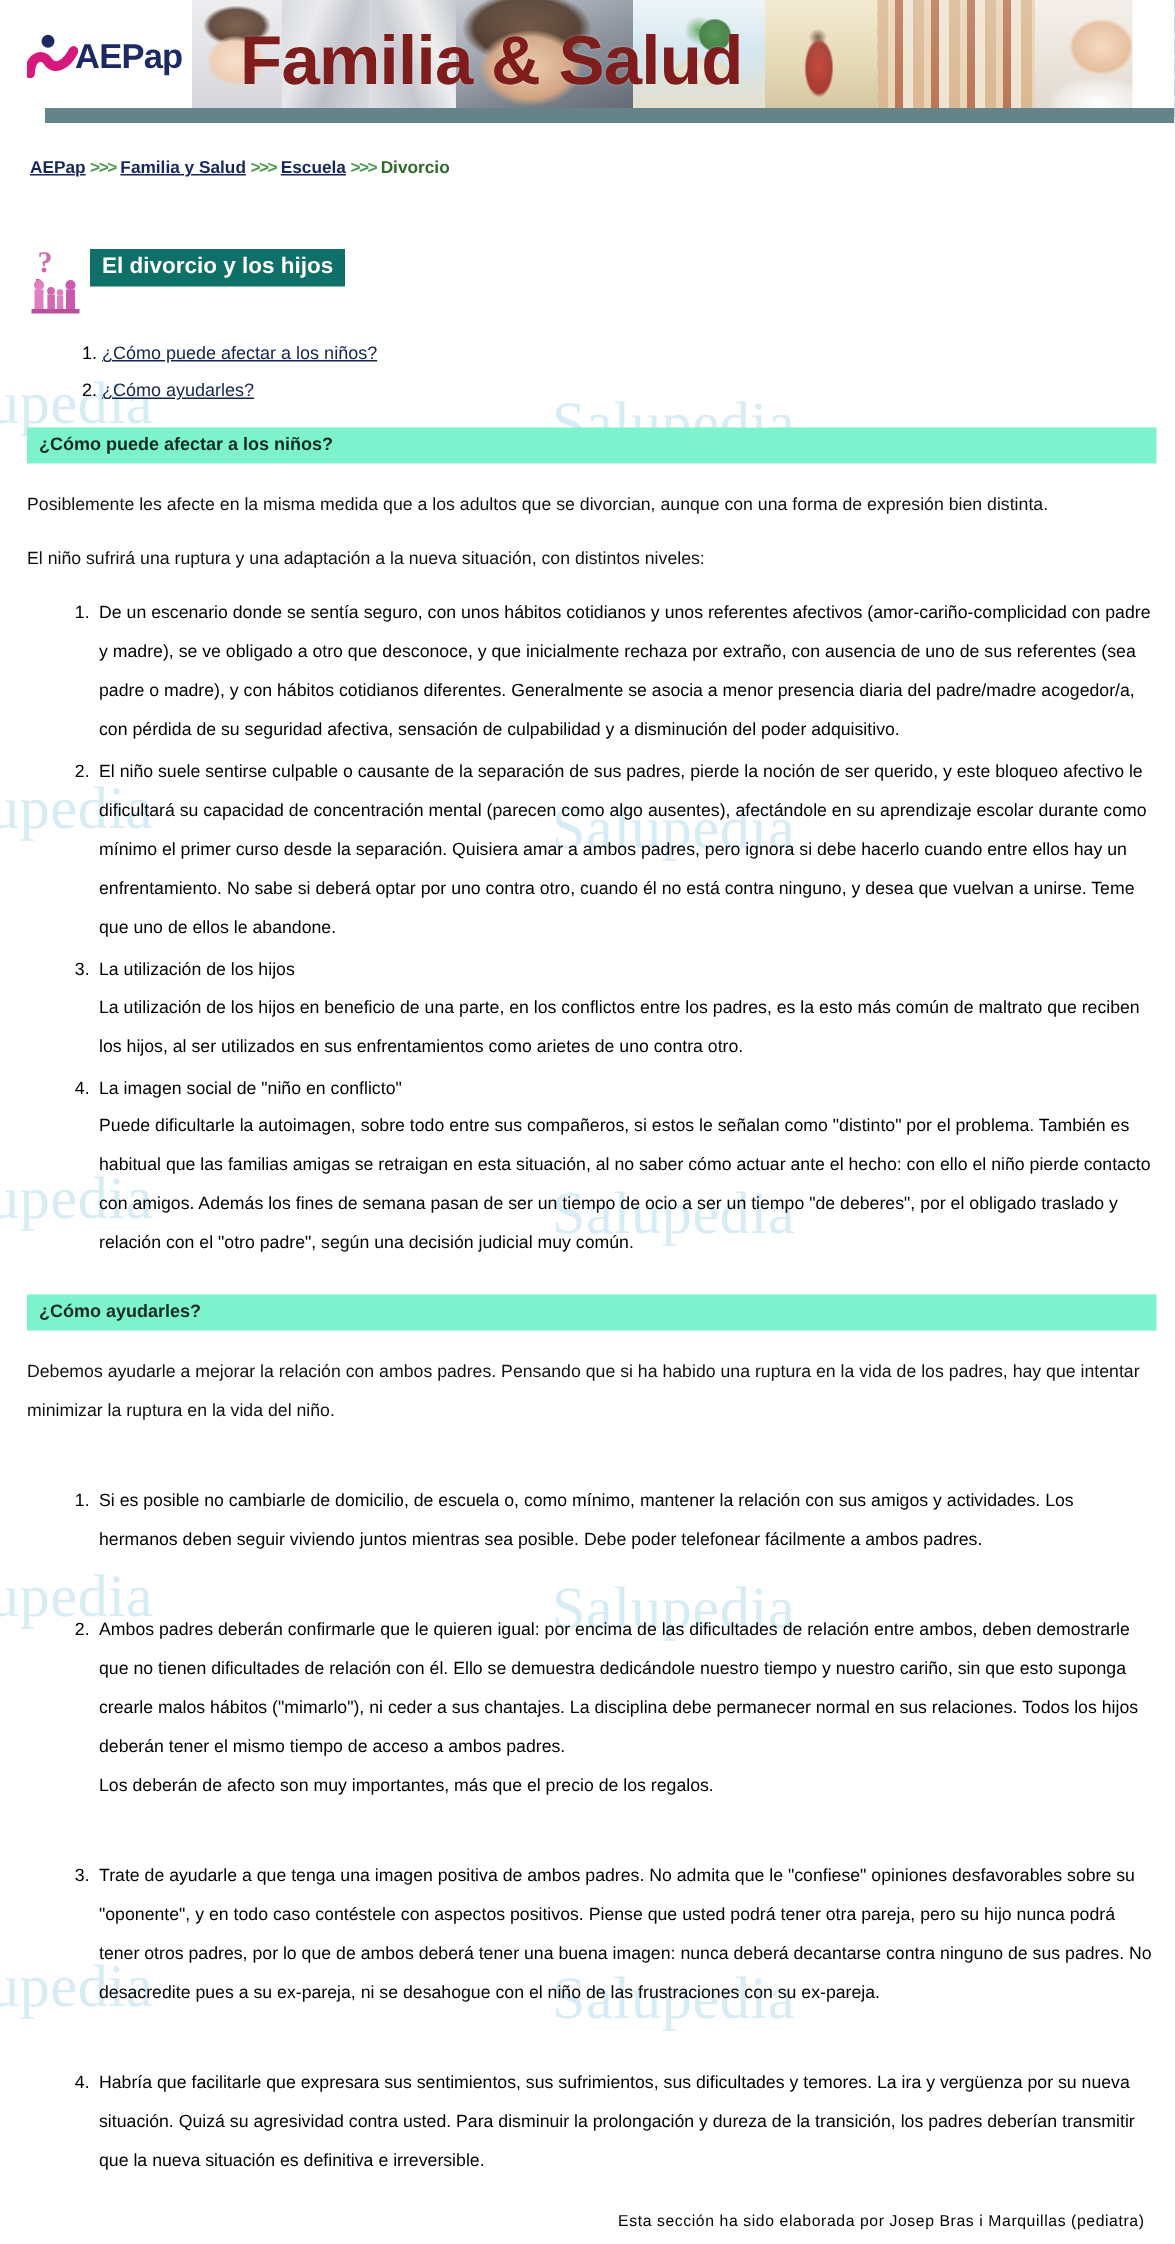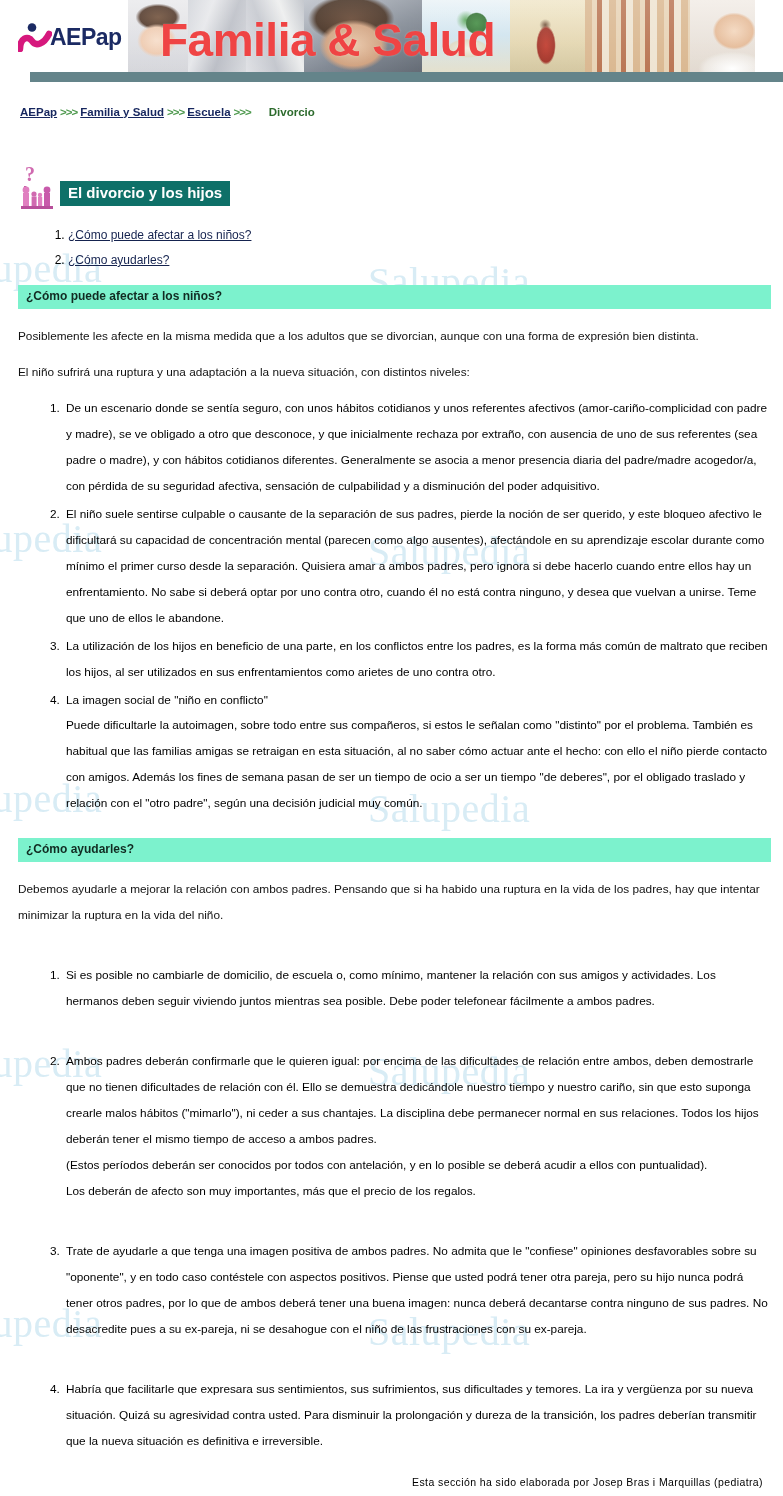--- a/index.html
+++ b/index.html
@@ -104,21 +104,21 @@
     background: #ffffff;
   }
   .banner-title {
     position: absolute;
     left: 160px;
     top: 14px;
     font-family: "Liberation Sans", sans-serif;
     font-weight: bold;
     font-size: 46px;
     line-height: 52px;
-    color: #ef4444;
+    color: #7f1d1d;
     letter-spacing: -0.5px;
     z-index: 5;
     text-shadow: 0 0 2px rgba(255,255,255,0.35);
   }
   .aepap-logo {
     position: absolute;
     left: 18px; top: 22px;
     z-index: 6;
     display: flex;
     align-items: center;
@@ -142,21 +142,21 @@
     font-family: "Liberation Sans", sans-serif;
     font-size: 11.5px;
     font-weight: bold;
     color: #2d6b2d;
   }
   .breadcrumb a {
     color: #16265e;
     text-decoration: underline;
   }
   .breadcrumb .sep { color: #4f9a4f; margin: 0 3px; letter-spacing:-1px;}
-  .breadcrumb .current { color: #2d6b2d; margin-left: 15px; }
+  .breadcrumb .current { color: #2d6b2d; }
 
   
   .content {
     position: relative;
     z-index: 2;
     padding: 0 12px 0 18px;
   }
   .page-head {
     display: flex;
     align-items: flex-end;
@@ -164,21 +164,21 @@
     margin-bottom: 18px;
   }
   .fam-icon { width: 40px; height: 46px; flex: 0 0 40px; margin-right: 2px; }
   .page-title {
     background: #0e7068;
     color: #ffffff;
     font-weight: bold;
     font-size: 15px;
     line-height: 20px;
     padding: 2px 8px 3px 8px;
-    margin-bottom: 4px;
+    margin-bottom: 19px;
     display: inline-block;
     white-space: nowrap;
   }
 
   ol.toc {
     margin: 6px 0 18px 0;
     padding-left: 50px;
     font-size: 12px;
   }
   ol.toc li {
@@ -311,39 +311,39 @@
   <p class="body">El niño sufrirá una ruptura y una adaptación a la nueva situación, con distintos niveles:</p>
 
   <ol class="levels">
     <li>
       <span class="para">De un escenario donde se sentía seguro, con unos hábitos cotidianos y unos referentes afectivos (amor-cariño-complicidad con padre y madre), se ve obligado a otro que desconoce, y que inicialmente rechaza por extraño, con ausencia de uno de sus referentes (sea padre o madre), y con hábitos cotidianos diferentes. Generalmente se asocia a menor presencia diaria del padre/madre acogedor/a, con pérdida de su seguridad afectiva, sensación de culpabilidad y a disminución del poder adquisitivo.</span>
     </li>
     <li>
       <span class="para">El niño suele sentirse culpable o causante de la separación de sus padres, pierde la noción de ser querido, y este bloqueo afectivo le dificultará su capacidad de concentración mental (parecen como algo ausentes), afectándole en su aprendizaje escolar durante como mínimo el primer curso desde la separación. Quisiera amar a ambos padres, pero ignora si debe hacerlo cuando entre ellos hay un enfrentamiento. No sabe si deberá optar por uno contra otro, cuando él no está contra ninguno, y desea que vuelvan a unirse. Teme que uno de ellos le abandone.</span>
     </li>
     <li>
-      <span class="para">La utilización de los hijos en beneficio de una parte, en los conflictos entre los padres, es la forma más común de maltrato que reciben los hijos, al ser utilizados en sus enfrentamientos como arietes de uno contra otro.</span>
+      <span class="lead">La utilización de los hijos</span>
+      <span class="para">La utilización de los hijos en beneficio de una parte, en los conflictos entre los padres, es la esto más común de maltrato que reciben los hijos, al ser utilizados en sus enfrentamientos como arietes de uno contra otro.</span>
     </li>
     <li>
       <span class="lead">La imagen social de "niño en conflicto"</span>
       <span class="para">Puede dificultarle la autoimagen, sobre todo entre sus compañeros, si estos le señalan como "distinto" por el problema. También es habitual que las familias amigas se retraigan en esta situación, al no saber cómo actuar ante el hecho: con ello el niño pierde contacto con amigos. Además los fines de semana pasan de ser un tiempo de ocio a ser un tiempo "de deberes", por el obligado traslado y relación con el "otro padre", según una decisión judicial muy común.</span>
     </li>
   </ol>
 
   <div class="sec-head second" id="sec2">¿Cómo ayudarles?</div>
 
   <p class="body">Debemos ayudarle a mejorar la relación con ambos padres. Pensando que si ha habido una ruptura en la vida de los padres, hay que intentar minimizar la ruptura en la vida del niño.</p>
 
   <ol class="levels tight">
     <li>
       <span class="para">Si es posible no cambiarle de domicilio, de escuela o, como mínimo, mantener la relación con sus amigos y actividades. Los hermanos deben seguir viviendo juntos mientras sea posible. Debe poder telefonear fácilmente a ambos padres.</span>
     </li>
     <li>
       <span class="para">Ambos padres deberán confirmarle que le quieren igual: por encima de las dificultades de relación entre ambos, deben demostrarle que no tienen dificultades de relación con él. Ello se demuestra dedicándole nuestro tiempo y nuestro cariño, sin que esto suponga crearle malos hábitos ("mimarlo"), ni ceder a sus chantajes. La disciplina debe permanecer normal en sus relaciones. Todos los hijos deberán tener el mismo tiempo de acceso a ambos padres.</span>
-      <span class="para">(Estos períodos deberán ser conocidos por todos con antelación, y en lo posible se deberá acudir a ellos con puntualidad).</span>
       <span class="para">Los deberán de afecto son muy importantes, más que el precio de los regalos.</span>
     </li>
     <li>
       <span class="para">Trate de ayudarle a que tenga una imagen positiva de ambos padres. No admita que le "confiese" opiniones desfavorables sobre su "oponente", y en todo caso contéstele con aspectos positivos. Piense que usted podrá tener otra pareja, pero su hijo nunca podrá tener otros padres, por lo que de ambos deberá tener una buena imagen: nunca deberá decantarse contra ninguno de sus padres. No desacredite pues a su ex-pareja, ni se desahogue con el niño de las frustraciones con su ex-pareja.</span>
     </li>
     <li>
       <span class="para">Habría que facilitarle que expresara sus sentimientos, sus sufrimientos, sus dificultades y temores. La ira y vergüenza por su nueva situación. Quizá su agresividad contra usted. Para disminuir la prolongación y dureza de la transición, los padres deberían transmitir que la nueva situación es definitiva e irreversible.</span>
     </li>
   </ol>
 

